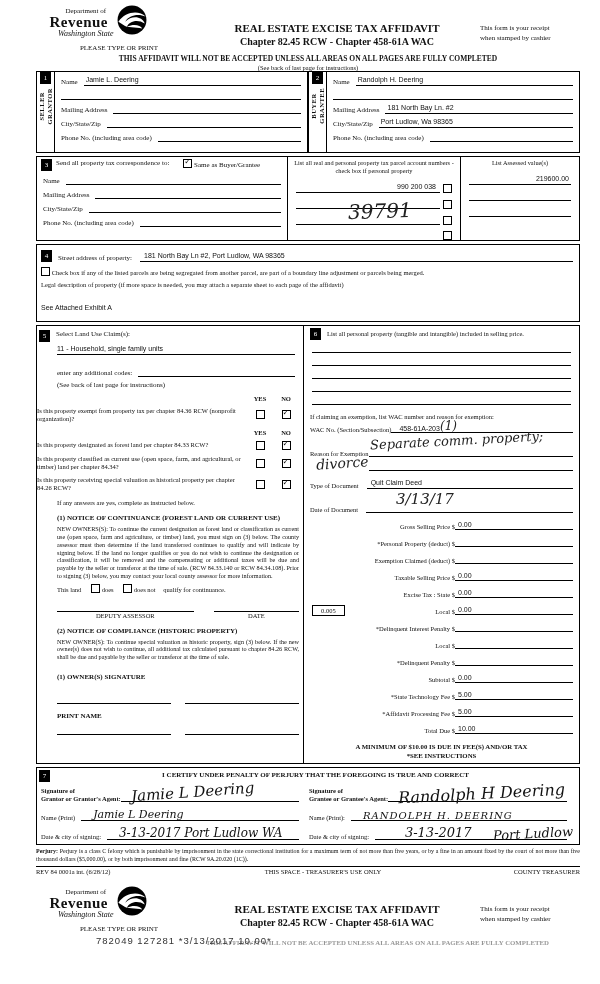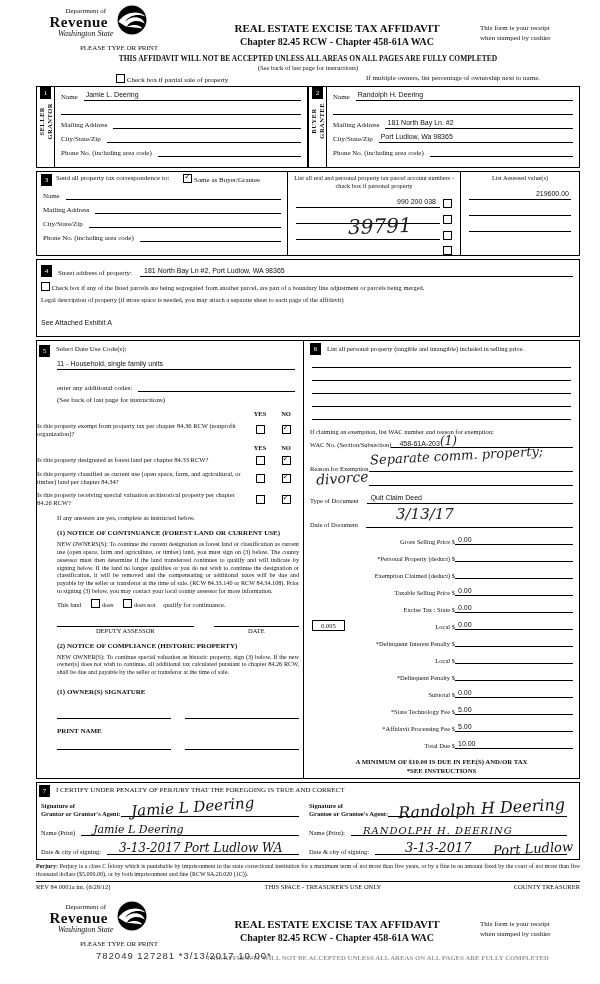--- a/index.html
+++ b/index.html
@@ -108,21 +108,21 @@
   .docrow .line{flex:1;border-bottom:1px solid #000;min-height:9px;padding-left:4px;position:relative;}
   .date-hw{font-size:15px;position:absolute;left:30px;top:-11px;white-space:nowrap;}
   .fee{display:flex;align-items:flex-end;font-size:6.5px;margin-top:8px;position:relative;}
   .fee .flab{flex:0 0 145px;text-align:right;white-space:nowrap;}
   .fee .line{flex:1;border-bottom:1px solid #000;min-height:8px;padding-left:3px;}
   .ratebox{position:absolute;left:2px;bottom:-1px;border:1px solid #000;font-size:6.5px;padding:1px 8px;}
   .minnote{font-size:6.8px;font-weight:bold;text-align:center;margin-top:9px;}
   .minnote2{font-size:6.8px;font-weight:bold;text-align:center;margin-top:2px;}
   
   .certrow{display:flex;align-items:center;}
-  .cert{flex:1;font-size:7px;font-weight:normal;}
+  .cert{flex:1;text-align:center;font-size:7px;font-weight:bold;}
   .sigsec{padding:0 4px 2px 2px;}
   .sighalves{display:flex;}
   .sighalf{flex:1;padding:2px 8px 2px 2px;}
   .sigrow{display:flex;align-items:flex-end;font-size:6.5px;margin-top:3px;position:relative;}
   .sigrow .lab2{line-height:1.2;font-weight:bold;white-space:nowrap;}
   .sigrow .line{flex:1;border-bottom:1px solid #000;min-height:10px;position:relative;}
   .script{font-family:"DejaVu Serif",serif;font-style:italic;white-space:nowrap;}
   .sig1{position:absolute;left:10px;bottom:0px;font-size:15px;transform:rotate(-4deg);}
   .sig2{position:absolute;left:10px;bottom:-2px;font-size:16px;transform:rotate(-3deg);}
   .hwline{position:absolute;left:12px;bottom:-1px;font-size:11px;white-space:nowrap;}
@@ -165,25 +165,20 @@
       <div class="hsub">Chapter 82.45 RCW - Chapter 458-61A WAC</div>
     </div>
     <div class="hright">
       <div>This form is your receipt</div>
       <div>when stamped by cashier</div>
     </div>
   </div>
 
   <div class="warn">THIS AFFIDAVIT WILL NOT BE ACCEPTED UNLESS ALL AREAS ON ALL PAGES ARE FULLY COMPLETED</div>
   <div class="warnsub">(See back of last page for instructions)</div>
-  <div class="partialrow">
-    <span class="left"><span class="cb"></span>
-      <span>Check box if partial sale of property</span></span>
-    <span class="right">If multiple owners, list percentage of ownership next to name.</span>
-  </div>
 
   <div class="box parties">
     <div class="party">
       <div class="strip">
         <div class="numbox">1</div>
         <div class="vlab"><span>SELLER</span><br>
           <span>GRANTOR</span></div>
       </div>
       <div class="pfields">
         <div class="fl">
@@ -309,21 +304,21 @@
     <div class="small" style="margin-left:2px"><span class="cb"></span>
       <span>Check box if any of the listed parcels are being segregated from another parcel, are part of a boundary line adjustment or parcels being merged.</span></div>
     <div class="small" style="margin-left:2px">Legal description of property (if more space is needed, you may attach a separate sheet to each page of the affidavit)</div>
     <div class="small" style="margin:16px 0 6px 2px"><span class="tv">See Attached Exhibit A</span></div>
   </div>
 
   <div class="box twocol">
     <div class="lcol">
       <div class="sechead">
         <span class="numbox" style="margin:2px 6px 0 2px">5</span>
-        <div class="luse" style="margin-left:0">Select Date Use Code(s):</div>
+        <div class="luse" style="margin-left:0">Select Land Use Claim(s):</div>
       </div>
       <div class="lu-line"><span class="tv">11 - Household, single family units</span></div>
       <div class="fl" style="margin:12px 4px 0 20px">
           <span class="lab">enter any additional codes:</span>
           <span class="line"></span>
         </div>
       <div class="luse" style="margin-top:4px">(See back of last page for instructions)</div>
 
       <div class="yn">
           <span class="sp"></span>

